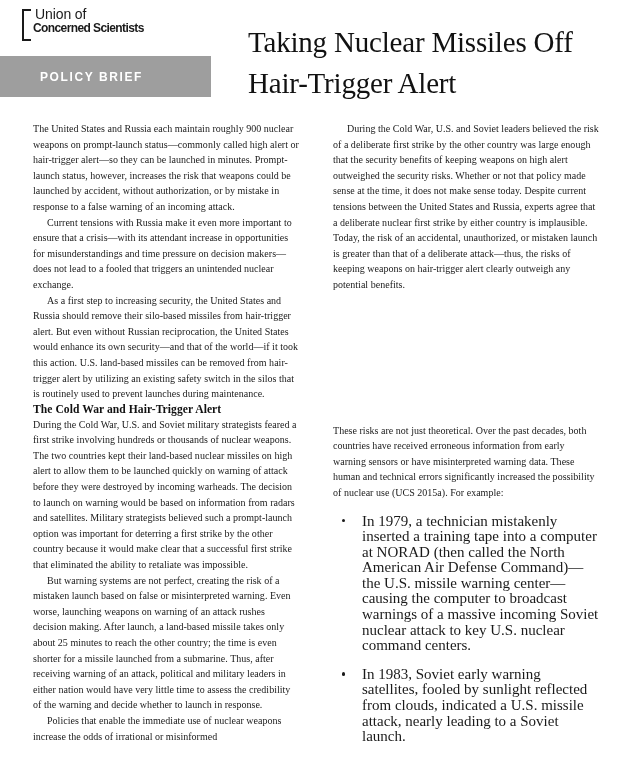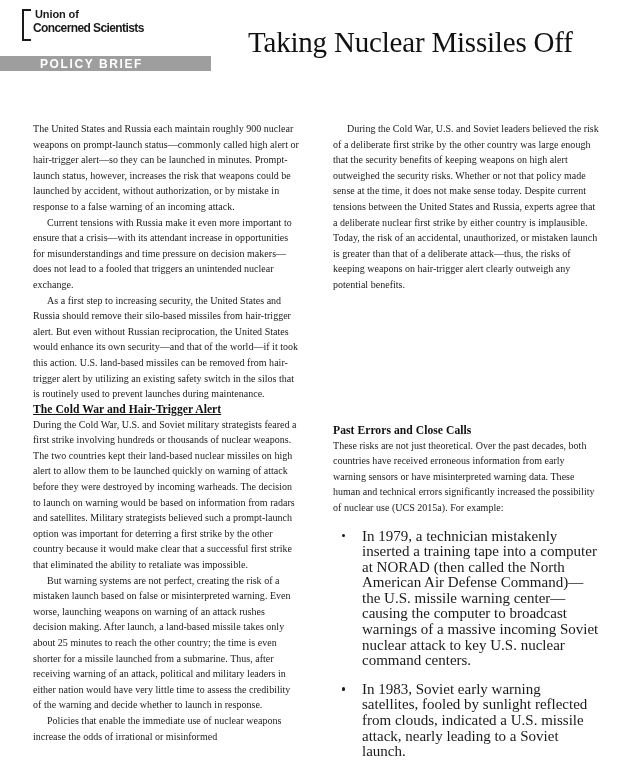--- a/index.html
+++ b/index.html
@@ -40,43 +40,43 @@
     margin-right: 2px;
   }
   .logo-words {
     display: flex;
     flex-direction: column;
     justify-content: flex-start;
     padding-top: 1px;
   }
   .logo-union {
     font-family: "Liberation Sans", "DejaVu Sans", sans-serif;
-    font-weight: bold;
-    font-size: 11px;
+    font-weight: normal;
+    font-size: 14px;
     line-height: 9px;
     letter-spacing: -0.1px;
     color: #1a1a1a;
     margin-left: 2px;
   }
   .logo-main {
     font-family: "Liberation Sans", "DejaVu Sans", sans-serif;
     font-weight: bold;
     font-size: 12px;
     line-height: 19px;
     letter-spacing: -0.6px;
     color: #1a1a1a;
     white-space: nowrap;
   }
 
   .policy-banner {
     position: absolute;
     left: 0;
     top: 56px;
     width: 211px;
-    height: 15px;
+    height: 41px;
     background: #9e9e9e;
     display: flex;
     align-items: center;
   }
   .policy-banner-label {
     font-family: "Liberation Sans", "DejaVu Sans", sans-serif;
     font-weight: bold;
     font-size: 12px;
     letter-spacing: 1.6px;
     color: #ffffff;
@@ -127,21 +127,21 @@
 
   h2.section {
     font-family: "Liberation Serif", "DejaVu Serif", serif;
     font-weight: bold;
     font-size: 11.6px;
     line-height: 15px;
     margin: 0;
     letter-spacing: 0.05px;
     color: #111111;
   }
-  .sec-gap-before { margin-top: 22px; text-decoration: underline; }
+  .sec-gap-before { margin-top: 22px; }
   .sec-gap-after  { margin-top: 10px; }
 
   
   ul.bullets {
     margin: 0;
     padding: 0;
     list-style: none;
   }
   ul.bullets li {
     position: relative;
@@ -172,20 +172,21 @@
       <div class="logo-main">Concerned Scientists</div>
     </div>
   </div>
 
   <div class="policy-banner">
     <span class="policy-banner-label">POLICY BRIEF</span>
   </div>
 
   <h1 class="doc-title">
     <span class="line">Taking Nuclear Missiles Off</span>
+    <span class="line">Hair-Trigger Alert</span>
   </h1>
 
 </div>
 
 <div class="columns">
 
   <div class="col col-left">
     <p class="body">The United States and Russia each maintain roughly 900 nuclear weapons on prompt-launch status—commonly called high alert or hair-trigger alert—so they can be launched in minutes. Prompt-launch status, however, increases the risk that weapons could be launched by accident, without authorization, or by mistake in response to a false warning of an incoming attack.</p>
     <p class="body indent">Current tensions with Russia make it even more important to ensure that a crisis—with its attendant increase in opportunities for misunderstandings and time pressure on decision makers—does not lead to a fooled that triggers an unintended nuclear exchange.</p>
     <p class="body indent">As a first step to increasing security, the United States and Russia should remove their silo-based missiles from hair-trigger alert. But even without Russian reciprocation, the United States would enhance its own security—and that of the world—if it took this action. U.S. land-based missiles can be removed from hair-trigger alert by utilizing an existing safety switch in the silos that is routinely used to prevent launches during maintenance.</p>
@@ -195,21 +196,20 @@
     <p class="body sec-gap-after">During the Cold War, U.S. and Soviet military strategists feared a first strike involving hundreds or thousands of nuclear weapons. The two countries kept their land-based nuclear missiles on high alert to allow them to be launched quickly on warning of attack before they were destroyed by incoming warheads. The decision to launch on warning would be based on information from radars and satellites. Military strategists believed such a prompt-launch option was important for deterring a first strike by the other country because it would make clear that a successful first strike that eliminated the ability to retaliate was impossible.</p>
     <p class="body indent">But warning systems are not perfect, creating the risk of a mistaken launch based on false or misinterpreted warning. Even worse, launching weapons on warning of an attack rushes decision making. After launch, a land-based missile takes only about 25 minutes to reach the other country; the time is even shorter for a missile launched from a submarine. Thus, after receiving warning of an attack, political and military leaders in either nation would have very little time to assess the credibility of the warning and decide whether to launch in response.</p>
     <p class="body indent">Policies that enable the immediate use of nuclear weapons increase the odds of irrational or misinformed</p>
   </div>
 
   <div class="col col-right">
     <p class="body indent">During the Cold War, U.S. and Soviet leaders believed the risk of a deliberate first strike by the other country was large enough that the security benefits of keeping weapons on high alert outweighed the security risks. Whether or not that policy made sense at the time, it does not make sense today. Despite current tensions between the United States and Russia, experts agree that a deliberate nuclear first strike by either country is implausible. Today, the risk of an accidental, unauthorized, or mistaken launch is greater than that of a deliberate attack—thus, the risks of keeping weapons on hair-trigger alert clearly outweigh any potential benefits.</p>
 
     <div style="height:130px"></div>
 
-    <h2 class="section">Past Errors and Close Calls</h2>
 
     <p class="body sec-gap-after">These risks are not just theoretical. Over the past decades, both countries have received erroneous information from early warning sensors or have misinterpreted warning data. These human and technical errors significantly increased the possibility of nuclear use (UCS 2015a). For example:</p>
 
     <ul class="bullets">
       <li>
         <span class="dot"></span>
         <span>In 1979, a technician mistakenly inserted a training tape into a computer at NORAD (then called the North American Air Defense Command)—the U.S. missile warning center—causing the computer to broadcast warnings of a massive incoming Soviet nuclear attack to key U.S. nuclear command centers.</span>
       </li>
       <li>
         <span class="dot"></span>

